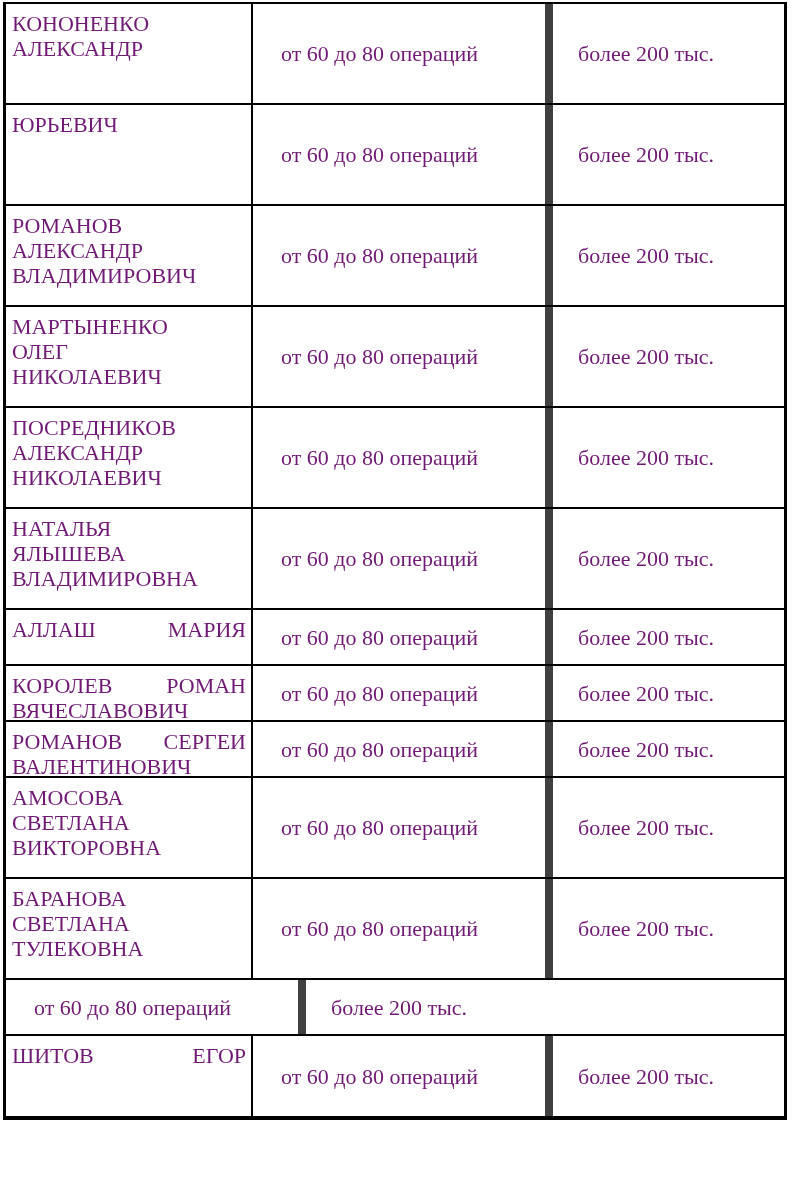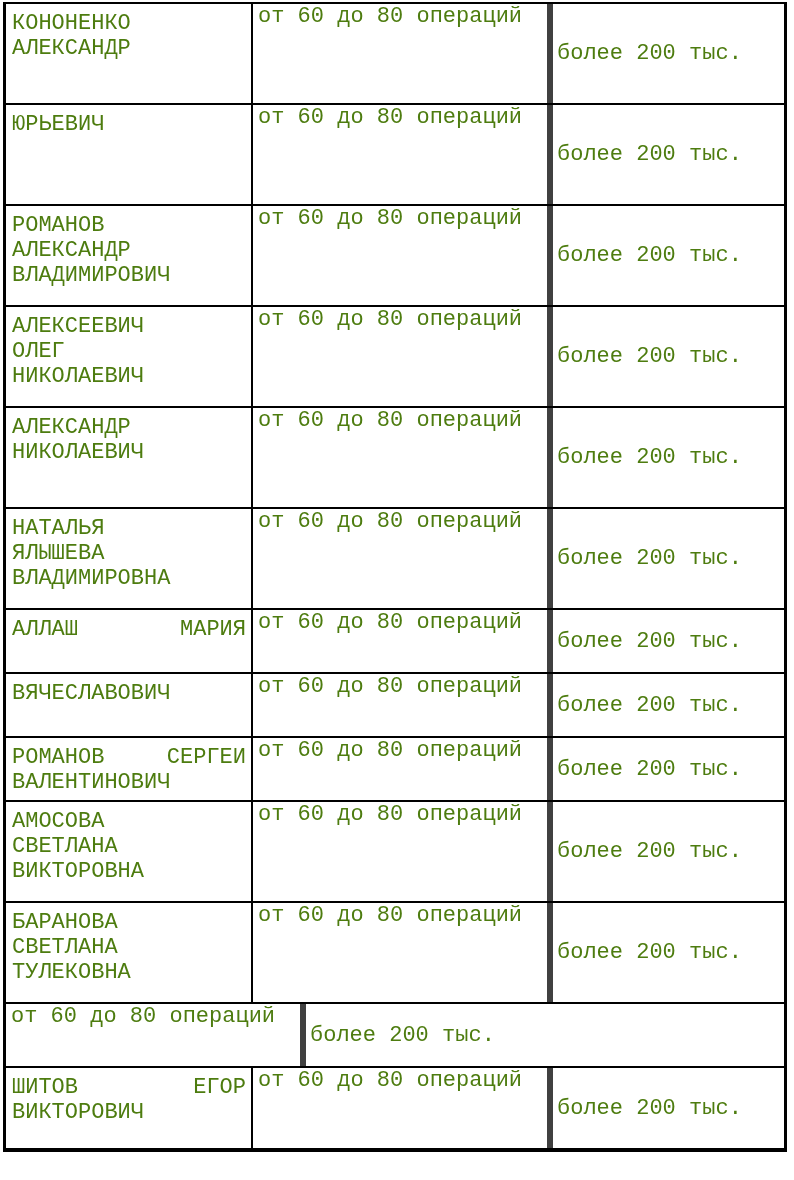--- a/index.html
+++ b/index.html
@@ -6,69 +6,69 @@
     margin: 0;
     padding: 0;
     background: #ffffff;
   }
   .page {
     position: relative;
     width: 794px;
     height: 1180px;
     background: #ffffff;
     overflow: hidden;
-    font-family: Liberation Mono, monospace;
-    color: #4d7c0f;
+    font-family: Liberation Serif, serif;
+    color: #701a75;
   }
   .doc-table {
     position: absolute;
     left: 3px;
     top: 2px;
     width: 784px;
     box-sizing: border-box;
     border: 3px solid #000;
     border-top-width: 2px;
     border-bottom-width: 4px;
     background: #fff;
   }
   .row {
     display: flex;
     box-sizing: border-box;
     border-bottom: 2px solid #000;
   }
   .row.r3 { height: 101px; }
-  .row.r2 { height: 64px; }
+  .row.r2 { height: 56px; }
   .row:last-child { border-bottom: none; height: 80px; }
   .cell {
     box-sizing: border-box;
     font-size: 22px;
     line-height: 25px;
   }
   .cell-name {
     width: 247px;
     border-right: 2px solid #000;
     padding: 7px 5px 0 6px;
   }
   .name-line {
     display: flex;
     justify-content: space-between;
     white-space: nowrap;
   }
   .cell-ops {
     width: 300px;
-    border-right: 6px solid #404040;
+    border-right: 8px solid #404040;
     display: flex;
-    align-items: flex-start;
-    padding-left: 5px;
+    align-items: center;
+    padding-left: 28px;
   }
   .cell-amt {
     flex: 1;
     display: flex;
     align-items: center;
-    padding-left: 4px;
+    padding-left: 25px;
   }
 </style>
 </head>
 <body>
 
 <div class="page">
   <div class="doc-table" id="doc-table">
   <div class="row r3">
     <div class="cell cell-name">
           <div class="name-line">
@@ -116,39 +116,42 @@
       <span>от 60 до 80 операций</span>
     </div>
     <div class="cell cell-amt">
       <span>более 200 тыс.</span>
     </div>
   </div>
 
   <div class="row r3">
     <div class="cell cell-name">
           <div class="name-line">
-            <span>АЛЕКСЕЕВИЧ</span>
+            <span>МАРТЫНЕНКО</span>
           </div>
           <div class="name-line">
             <span>ОЛЕГ</span>
           </div>
           <div class="name-line">
             <span>НИКОЛАЕВИЧ</span>
           </div>
         </div>
     <div class="cell cell-ops">
       <span>от 60 до 80 операций</span>
     </div>
     <div class="cell cell-amt">
       <span>более 200 тыс.</span>
     </div>
   </div>
 
   <div class="row r3">
     <div class="cell cell-name">
+          <div class="name-line">
+            <span>ПОСРЕДНИКОВ</span>
+          </div>
           <div class="name-line">
             <span>АЛЕКСАНДР</span>
           </div>
           <div class="name-line">
             <span>НИКОЛАЕВИЧ</span>
           </div>
         </div>
     <div class="cell cell-ops">
       <span>от 60 до 80 операций</span>
     </div>
@@ -188,20 +191,24 @@
       <span>от 60 до 80 операций</span>
     </div>
     <div class="cell cell-amt">
       <span>более 200 тыс.</span>
     </div>
   </div>
 
   <div class="row r2">
     <div class="cell cell-name">
           <div class="name-line">
+            <span>КОРОЛЕВ</span>
+            <span>РОМАН</span>
+          </div>
+          <div class="name-line">
             <span>ВЯЧЕСЛАВОВИЧ</span>
           </div>
         </div>
     <div class="cell cell-ops">
       <span>от 60 до 80 операций</span>
     </div>
     <div class="cell cell-amt">
       <span>более 200 тыс.</span>
     </div>
   </div>
@@ -272,23 +279,20 @@
       <span>более 200 тыс.</span>
     </div>
   </div>
 
   <div class="row r2">
     <div class="cell cell-name">
           <div class="name-line">
             <span>ШИТОВ</span>
             <span>ЕГОР</span>
           </div>
-          <div class="name-line">
-            <span>ВИКТОРОВИЧ</span>
-          </div>
         </div>
     <div class="cell cell-ops">
       <span>от 60 до 80 операций</span>
     </div>
     <div class="cell cell-amt">
       <span>более 200 тыс.</span>
     </div>
   </div>
 </div>
 </div>

